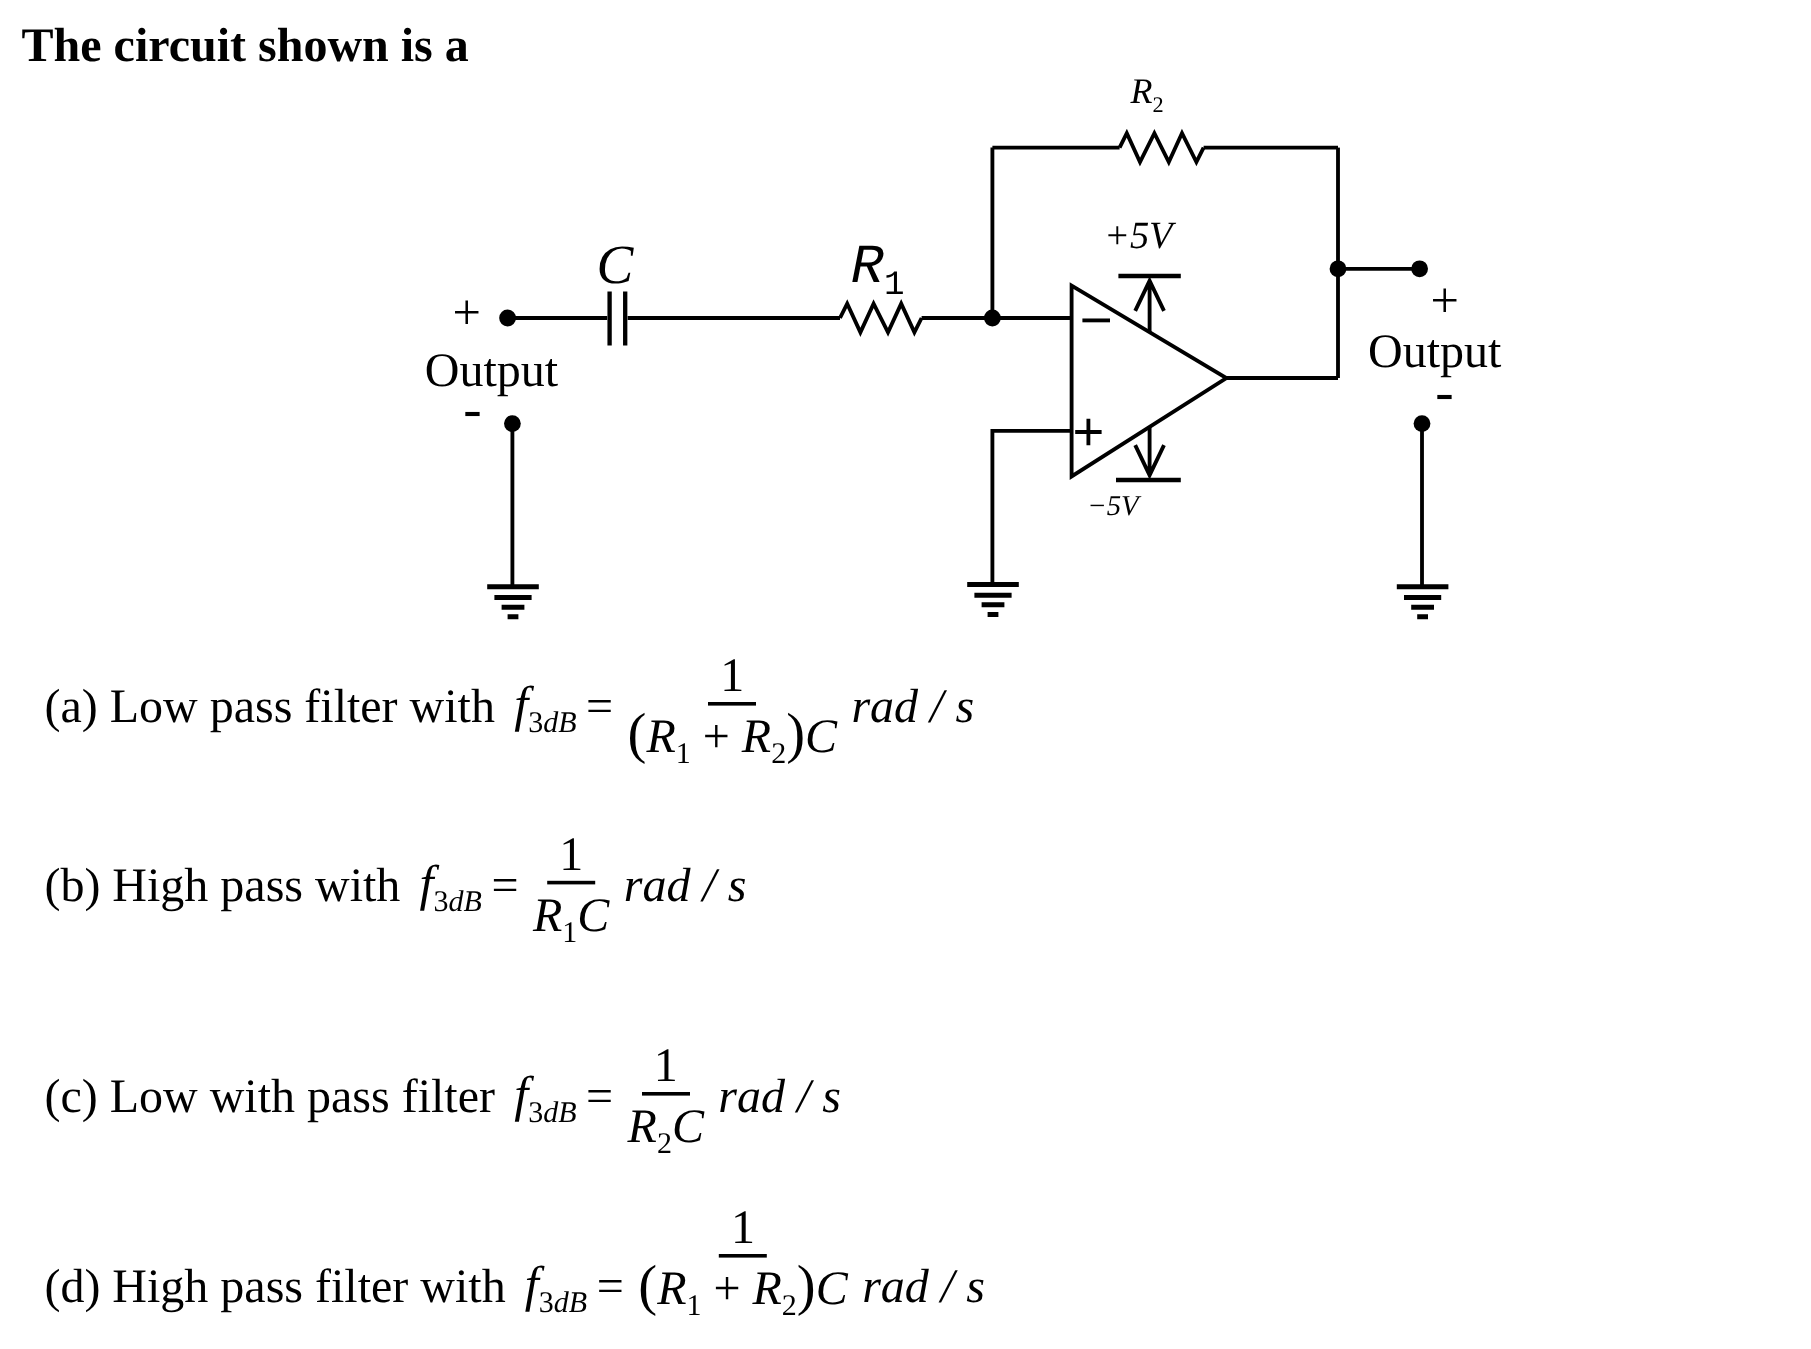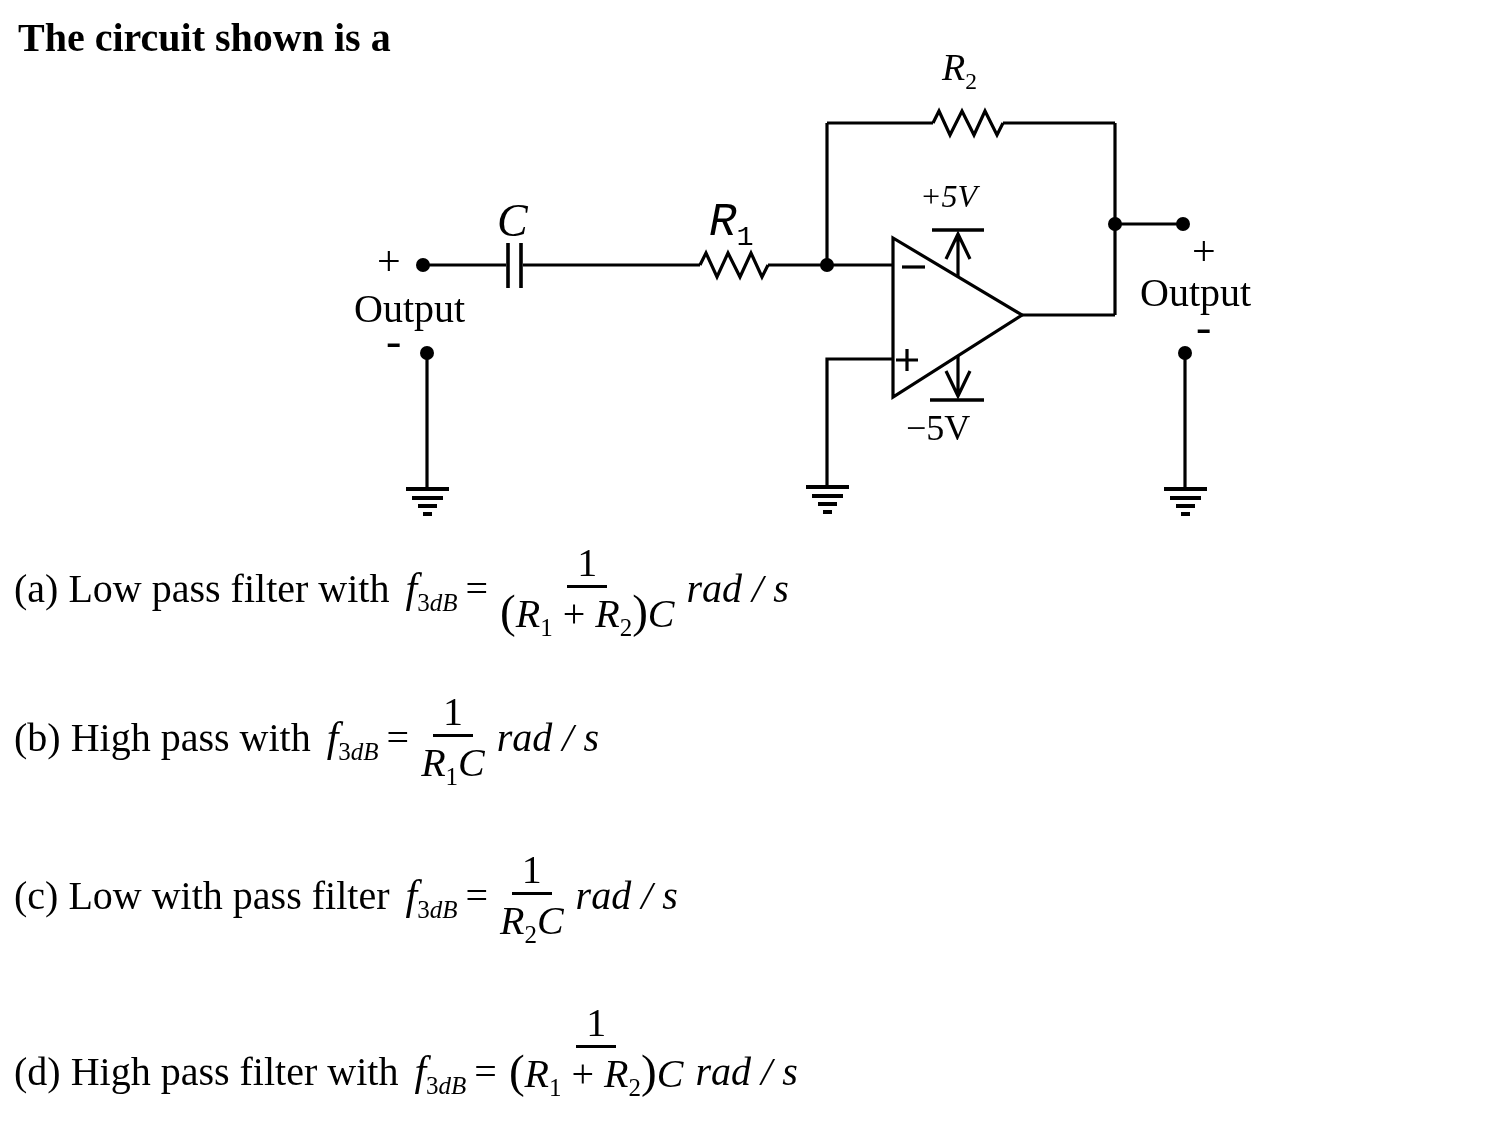--- a/index.html
+++ b/index.html
@@ -11,49 +11,49 @@
   }
   .abs { position: absolute; white-space: nowrap; font-weight: bold; }
   #title { left: 18px; top: 14px; font-size: 40px; }
   svg.circuit { position: absolute; left: 0; top: 0; }
 
   
   .clabel { position: absolute; white-space: nowrap; line-height: 1; }
   .clabel sub { font-size: 0.62em; line-height: 0; }
   #c-label   { left: 497px; top: 198px; font-size: 46px; font-style: italic; }
   #r1-label  { left: 709px; top: 200px; font-size: 46px; font-family: Liberation Mono, monospace; }
-  #r2-label  { left: 942px; top: 48px;  font-size: 38px; }
+  #r2-label  { left: 942px; top: 62px;  font-size: 30px; }
   #vplus-label  { left: 920px; top: 180px; font-size: 32px; font-style: italic; }
-  #vminus-label { left: 906px; top: 410px; font-size: 36px; }
+  #vminus-label { left: 906px; top: 410px; font-size: 24px; font-style: italic; }
   #in-plus   { left: 377px; top: 240px; font-size: 42px; }
   #in-label  { left: 354px; top: 289px; font-size: 40px; }
   #in-minus  { left: 386px; top: 318px; font-size: 46px; }
   #out-plus  { left: 1192px; top: 230px; font-size: 42px; }
   #out-label { left: 1140px; top: 273px; font-size: 40px; }
   #out-minus { left: 1196px; top: 304px; font-size: 46px; }
 
   
   .option {
     position: absolute; left: 14px; height: 134px;
     display: flex; align-items: center;
     font-size: 40px;
   }
-  .opt-prefix { margin-right: 16px; }
+  .opt-prefix { margin-right: 16px; margin-left: 23px; }
   .lhs { font-size: 42px; }
   .lhs sub, .den sub { font-size: 25px; line-height: 0; }
   .eq { margin: 0 12px 0 8px; }
   .frac { display: inline-flex; flex-direction: column; align-items: center; line-height: 1.08; }
   .frac .num { padding: 0 10px 1px; border-bottom: 3px solid #000; text-align: center; }
   .frac .den { padding-top: 4px; }
   .tok-i { font-style: italic; }
   .tok-big { font-size: 1.18em; line-height: 0; }
   .units { margin-left: 12px; font-style: italic; }
   #option-a { top: 521px; }
   #option-b { top: 670px; }
-  #option-c { top: 828px; }
+  #option-c { top: 846px; }
   #option-d { top: 961px; align-items: flex-end; }
 </style>
 </head>
 <body>
 
 <div id="title" class="abs">The circuit shown is a</div>
 
 <svg class="circuit" width="1509" height="1124" viewBox="0 0 1509 1124" stroke="#000" stroke-width="3.2" fill="none">
 
   <path d="M423 265 H506"></path>

